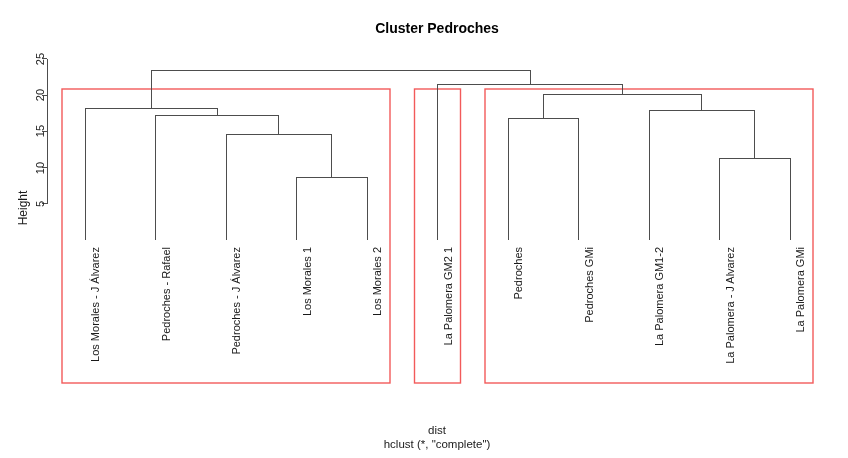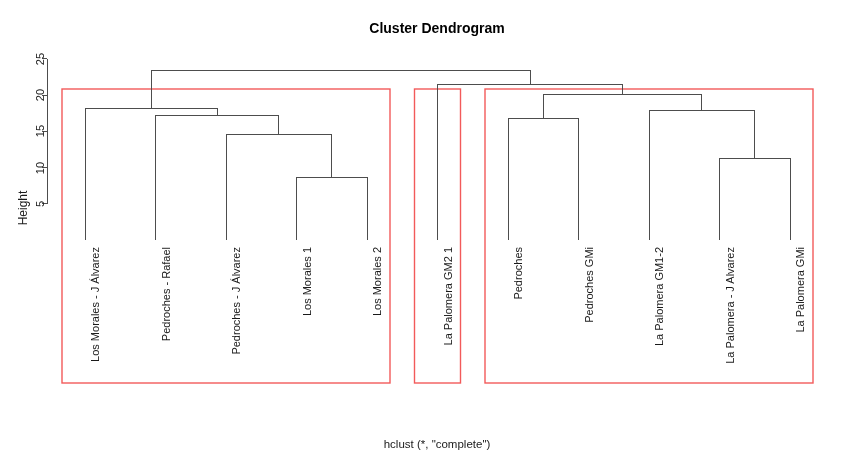--- a/index.html
+++ b/index.html
@@ -40,22 +40,23 @@
       <rect x="414.5" y="89" width="46" height="294" fill="none" stroke="#f25a5a" stroke-width="1.4"></rect>
       <rect x="485" y="89" width="328" height="294" fill="none" stroke="#f25a5a" stroke-width="1.4"></rect>
       <path d="M296.5 240 L296.5 177.65 L367 177.65 L367 240 M226 240 L226 134.15 L331.75 134.15 L331.75 177.65 M155.5 240 L155.5 115.30000000000001 L278.875 115.30000000000001 L278.875 134.15 M85 240 L85 108.77499999999998 L217.1875 108.77499999999998 L217.1875 115.30000000000001 M508 240 L508 118.19999999999999 L578.5 118.19999999999999 L578.5 240 M719.5 240 L719.5 158.8 L790 158.8 L790 240 M649 240 L649 110.94999999999999 L754.75 110.94999999999999 L754.75 158.8 M543.25 118.19999999999999 L543.25 94.27499999999998 L701.875 94.27499999999998 L701.875 110.94999999999999 M437.5 240 L437.5 84.125 L622.5625 84.125 L622.5625 94.27499999999998 M151.09375 108.77499999999998 L151.09375 70.35000000000002 L530.03125 70.35000000000002 L530.03125 84.125 " fill="none" stroke="#4d4d4d" stroke-width="1" shape-rendering="crispEdges"></path>
       <line x1="47" y1="58.75" x2="47" y2="203.75" stroke="#4d4d4d" stroke-width="1" shape-rendering="crispEdges"></line>
       <line x1="42" y1="203.75" x2="47" y2="203.75" stroke="#4d4d4d" stroke-width="1" shape-rendering="crispEdges"></line>
       <line x1="42" y1="167.5" x2="47" y2="167.5" stroke="#4d4d4d" stroke-width="1" shape-rendering="crispEdges"></line>
       <line x1="42" y1="131.25" x2="47" y2="131.25" stroke="#4d4d4d" stroke-width="1" shape-rendering="crispEdges"></line>
       <line x1="42" y1="95" x2="47" y2="95" stroke="#4d4d4d" stroke-width="1" shape-rendering="crispEdges"></line>
       <line x1="42" y1="58.75" x2="47" y2="58.75" stroke="#4d4d4d" stroke-width="1" shape-rendering="crispEdges"></line>
     </svg>
-  <div class="chart-title">Cluster Dendrogram</div>
+  <div class="chart-title">Cluster Pedroches</div>
   <div class="y-axis-title">Height</div>
+  <div class="footer-line footer-1">dist</div>
   <div class="footer-line footer-2">hclust (*, "complete")</div>
   <div id="dynamic-labels">
       <span class="y-tick-label" style="left: 35px; top: 203.75px;">5</span>
       <span class="y-tick-label" style="left: 35px; top: 167.5px;">10</span>
       <span class="y-tick-label" style="left: 35px; top: 131.25px;">15</span>
       <span class="y-tick-label" style="left: 35px; top: 95px;">20</span>
       <span class="y-tick-label" style="left: 35px; top: 58.75px;">25</span>
       <span class="leaf-label" style="left: 90px; top: 247px;">Los Morales - J Álvarez</span>
       <span class="leaf-label" style="left: 160.5px; top: 247px;">Pedroches - Rafael</span>
       <span class="leaf-label" style="left: 231px; top: 247px;">Pedroches - J Álvarez</span>

